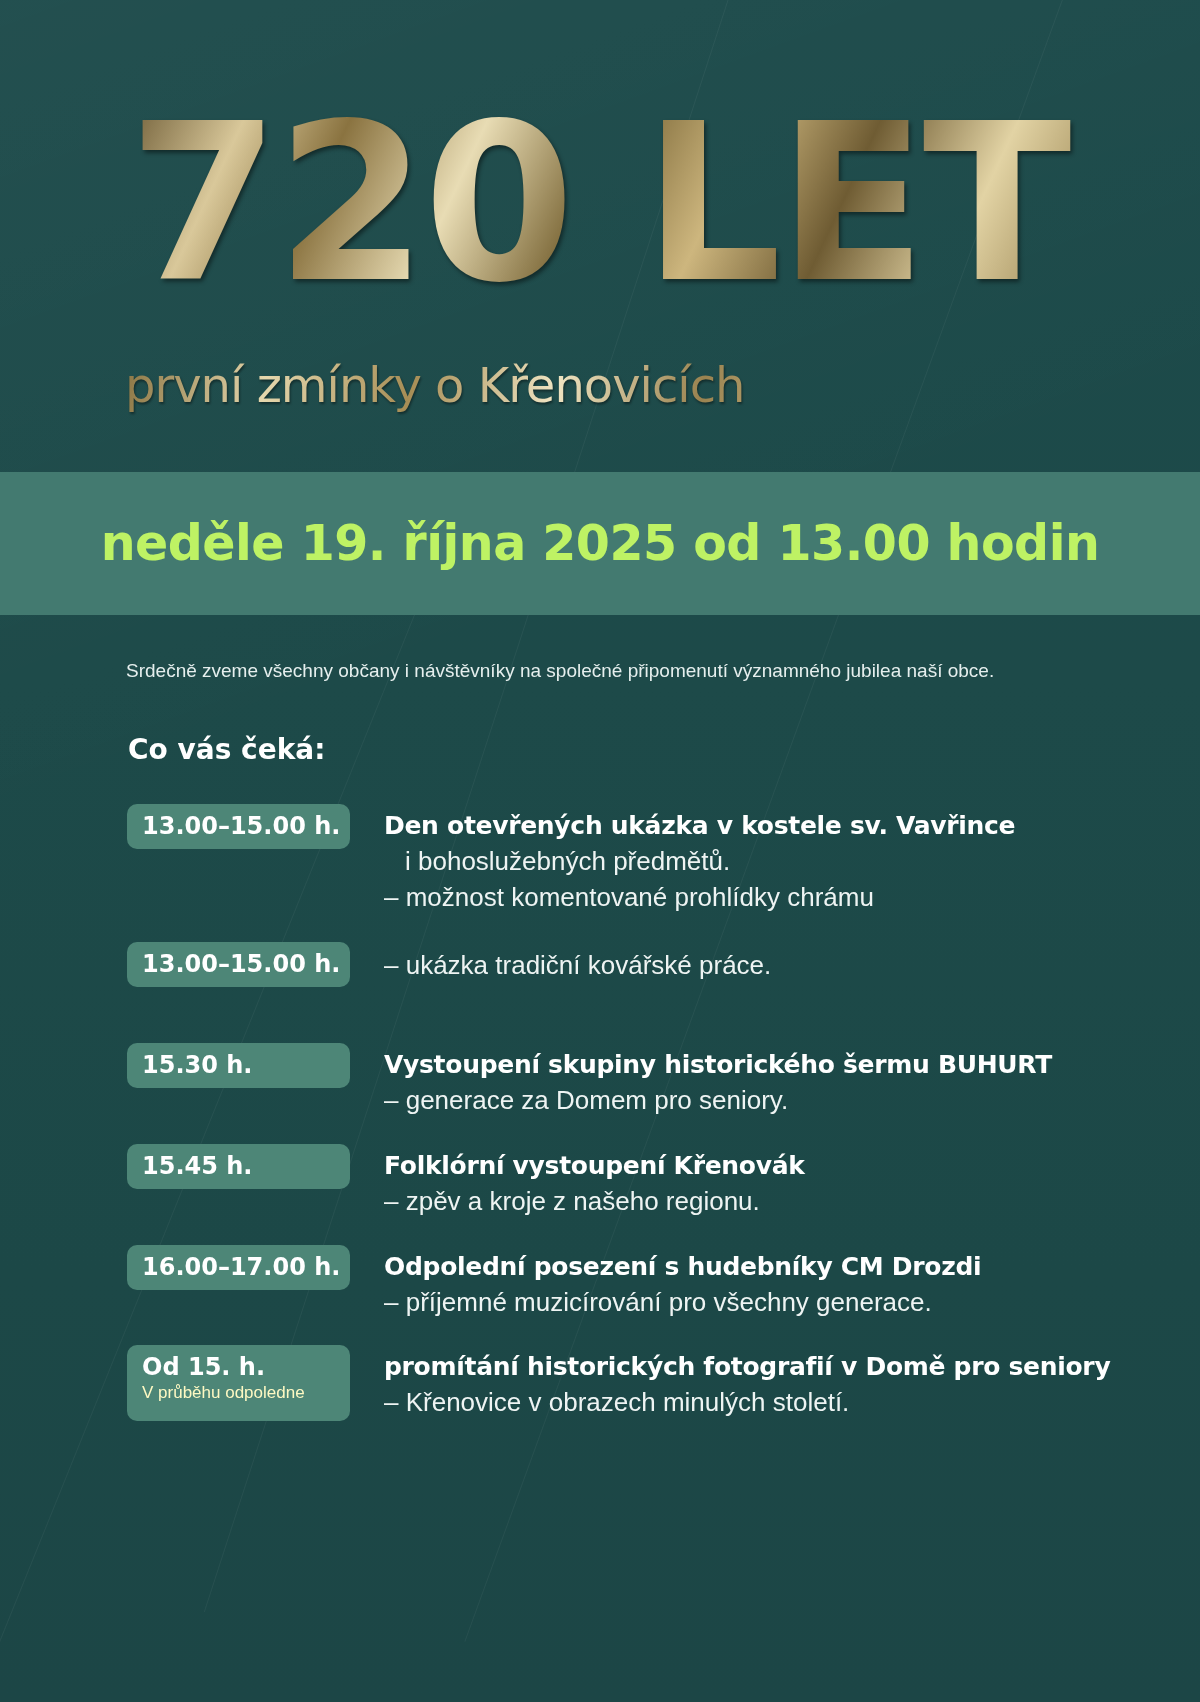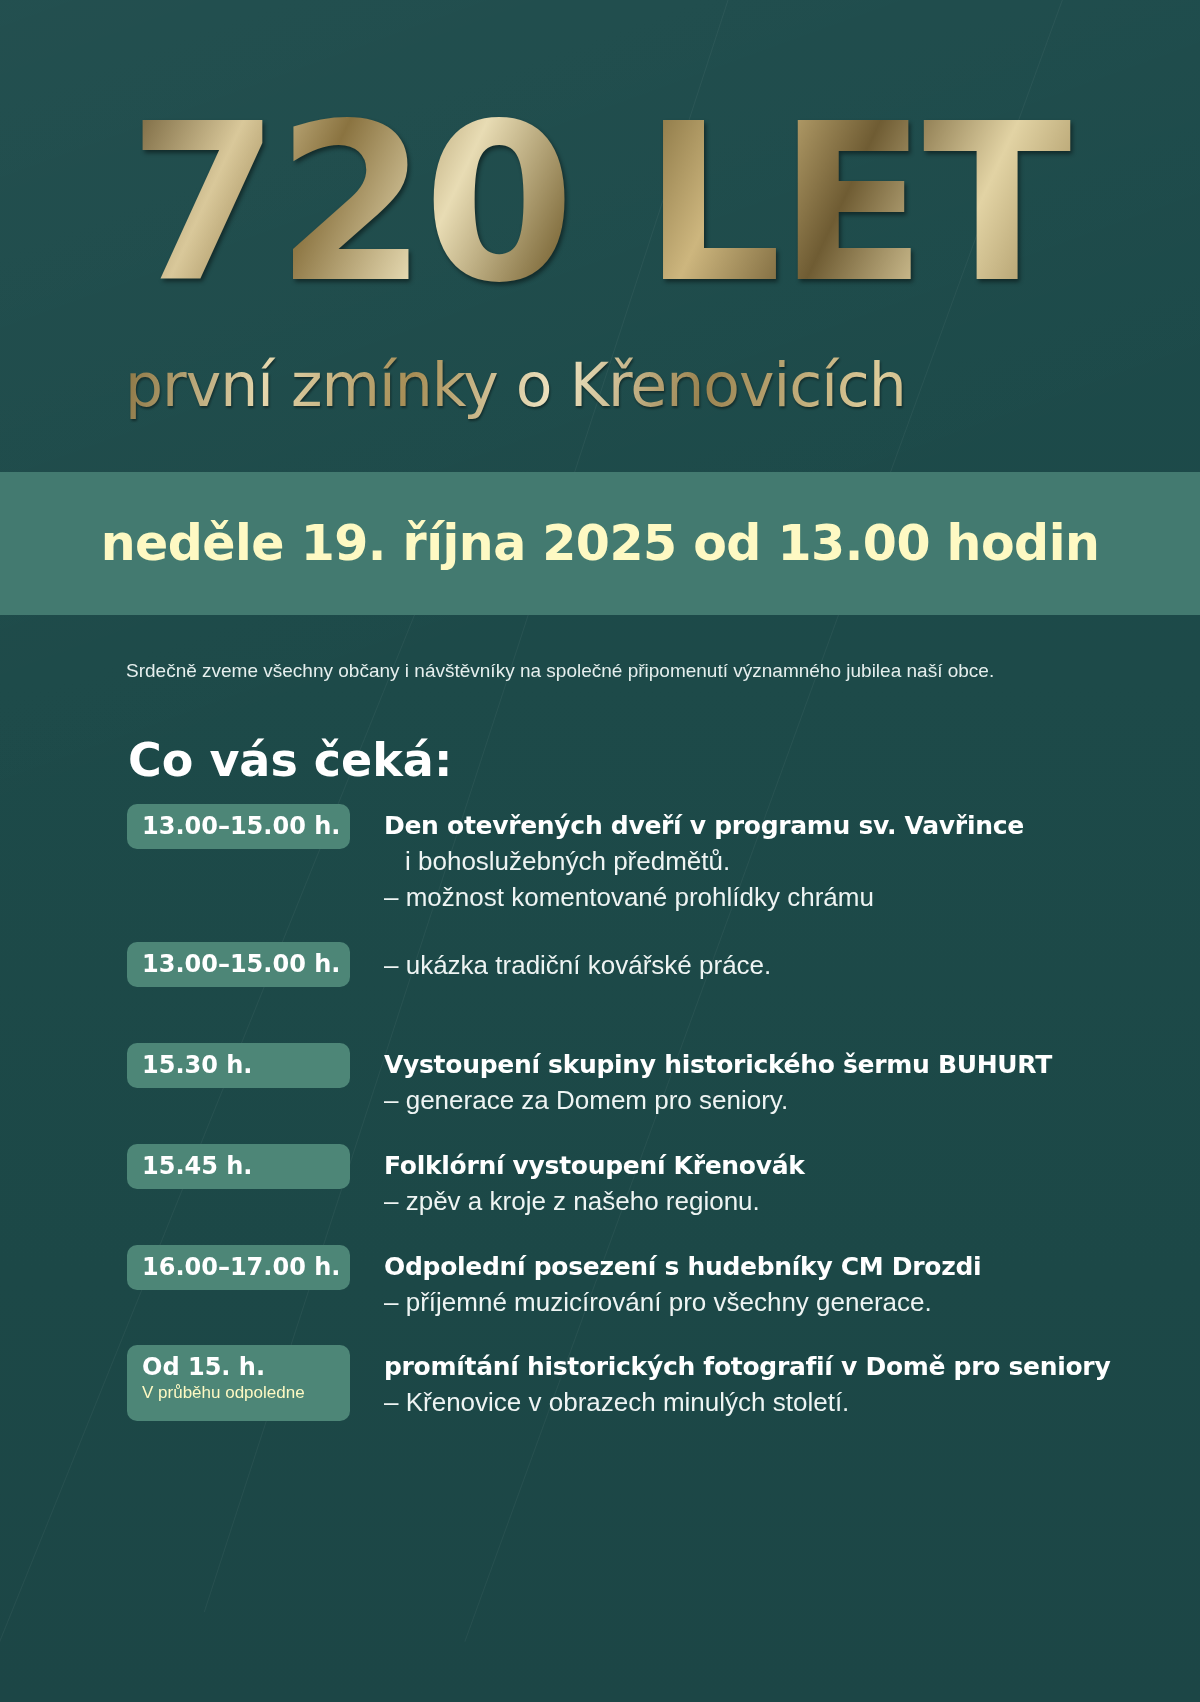--- a/index.html
+++ b/index.html
@@ -25,44 +25,44 @@
     white-space: nowrap;
     color: #c6ad72;
     background: linear-gradient(115deg, #6c5a34 0%, #d9c89a 12%, #8a7340 22%, #e8dcb4 35%, #7c6838 48%, #cdb67e 60%, #6f5c33 72%, #e2d3a4 85%, #8b7542 100%);
     -webkit-background-clip: text; background-clip: text;
     -webkit-text-fill-color: transparent;
     text-shadow: none;
     filter: drop-shadow(2px 3px 2px rgba(0,0,0,0.45));
   }
   .sub-title {
     position: absolute; left: 125px; top: 345px; width: 960px;
-    font-family: "DejaVu Sans", sans-serif; font-size: 60px; line-height: 80px;
+    font-family: "DejaVu Sans", sans-serif; font-size: 48px; line-height: 80px;
     white-space: nowrap; letter-spacing: -1px;
     background: linear-gradient(100deg, #8a7442 0%, #e5d7ad 15%, #a68d55 30%, #efe4c2 45%, #9a8350 60%, #dccb9a 78%, #8b7543 100%);
     -webkit-background-clip: text; background-clip: text;
     -webkit-text-fill-color: transparent;
     filter: drop-shadow(1px 2px 1px rgba(0,0,0,0.4));
   }
   .date-band {
     position: absolute; left: 0; top: 472px; width: 1200px; height: 143px;
     background: #437a70;
   }
   .date-text {
     position: absolute; left: 0; top: 0; width: 1200px; height: 143px;
     display: flex; align-items: center; justify-content: center;
     font-family: "DejaVu Sans", sans-serif; font-weight: bold;
-    font-size: 49px; letter-spacing: -0.5px; color: #fef9c3;
+    font-size: 49px; letter-spacing: -0.5px; color: #bef264;
   }
   .intro {
     position: absolute; left: 126px; top: 660px; width: 960px;
     font-size: 19px; color: #e6efee; white-space: nowrap;
   }
   .section-heading {
     position: absolute; left: 128px; top: 733px;
-    font-family: "DejaVu Sans", sans-serif; font-weight: bold; font-size: 46px;
+    font-family: "DejaVu Sans", sans-serif; font-weight: bold; font-size: 28px;
     color: #ffffff;
   }
   .program { position: absolute; left: 127px; top: 804px; width: 960px; }
   .item { position: absolute; left: 0; width: 960px; }
   .badge {
     position: absolute; left: 0; top: 0; width: 223px; height: 45px;
     background: #4d8677;
     box-sizing: border-box; padding-left: 15px; border-radius: 10px;
   }
   .badge-time {
@@ -113,21 +113,21 @@
 
   <div class="section-heading">Co vás čeká:</div>
 
   <div class="program">
 
     <div class="item" style="top:0px;">
       <div class="badge">
         <span class="badge-time">13.00–15.00 h.</span>
       </div>
       <div class="desc">
-        <div class="desc-title">Den otevřených dveří v programu sv. Vavřince</div>
+        <div class="desc-title">Den otevřených ukázka v kostele sv. Vavřince</div>
         <div class="desc-line indent">i bohoslužebných předmětů.</div>
         <div class="desc-line">– možnost komentované prohlídky chrámu</div>
       </div>
     </div>
 
     <div class="item" style="top:138px;">
       <div class="badge">
         <span class="badge-time">13.00–15.00 h.</span>
       </div>
       <div class="desc">

